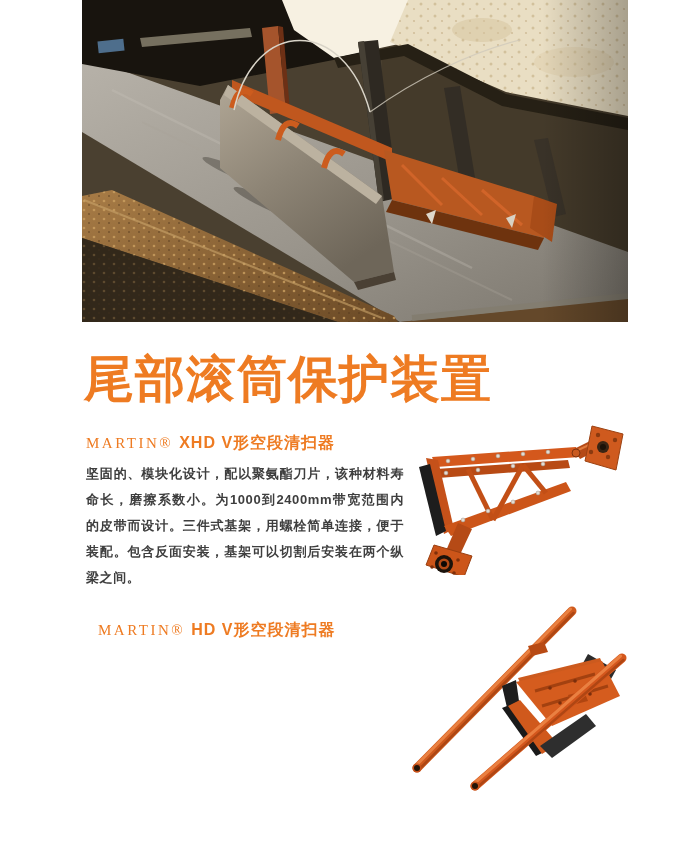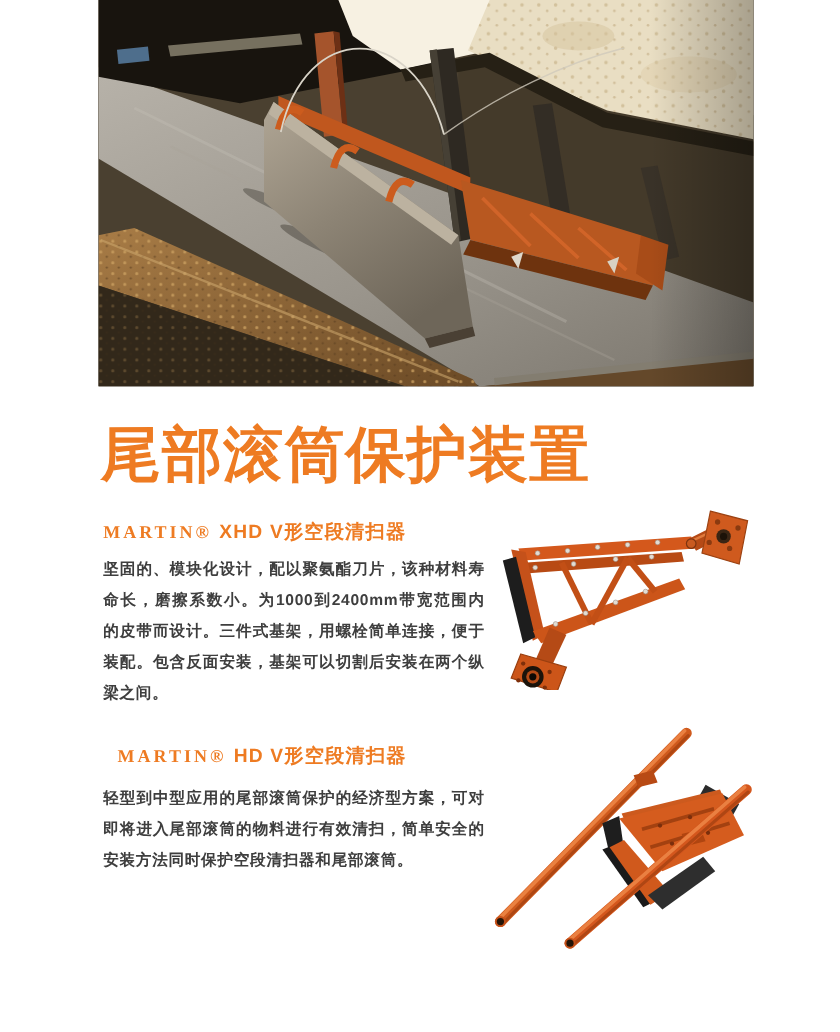--- a/index.html
+++ b/index.html
@@ -25,21 +25,21 @@
     color:var(--accent,#ee7b22); white-space:nowrap;
   }
 
   
   .sec-head{
     position:absolute; left:86px; margin:0; white-space:nowrap;
     color:var(--accent,#ee7b22); font-size:16px; font-weight:bold;
   }
   .sec-head .brand{
     font-family:"Liberation Serif", serif;
-    font-weight:700; letter-spacing:2.5px; font-size:15px;
+    font-weight:400; letter-spacing:2.5px; font-size:15px;
   }
   .sec-head .model{ margin-left:6px; letter-spacing:1px;text-align:right; }
   .head-1{ top:433px; }
   .head-2{ top:620px;margin-left:12px; }
 
   
   .sec-body{
     position:absolute; left:86px; width:318px; margin:0;
     font-size:13px; font-weight:bold; color:var(--body-text,#3e3e3e);
     line-height:26px; letter-spacing:0.6px;
@@ -206,21 +206,20 @@
           <circle cx="70" cy="86" r="2"></circle>
           <circle cx="95" cy="77" r="2"></circle>
         <circle cx="120" cy="68" r="2"></circle>
       </g>
     </svg>
   </div>
 
   <h2 class="sec-head head-2">
     <span class="brand">MARTIN®</span><span class="model">HD V形空段清扫器</span>
   </h2>
-  <p class="sec-body body-2">轻型到中型应用的尾部滚筒保护的经济型方案，可对即将进入尾部滚筒的物料进行有效清扫，简单安全的安装方法同时保护空段清扫器和尾部滚筒。</p>
 
   <div class="prod prod-2">
     <svg width="250" height="205" viewBox="0 0 250 205" xmlns="http://www.w3.org/2000/svg">
 
       <line x1="27" y1="170" x2="182" y2="13" stroke="#cf5a1d" stroke-width="9" stroke-linecap="round"></line>
       <line x1="25.5" y1="168" x2="180.5" y2="11" stroke="#ef8848" stroke-width="3" stroke-linecap="round" opacity="0.85"></line>
       <line x1="28.5" y1="172" x2="183.5" y2="15" stroke="#a03f10" stroke-width="2.5" stroke-linecap="round" opacity="0.7"></line>
       <circle cx="27" cy="170" r="4.6" fill="#c5511a"></circle>
       <circle cx="27" cy="170" r="3" fill="#241407"></circle>
 

